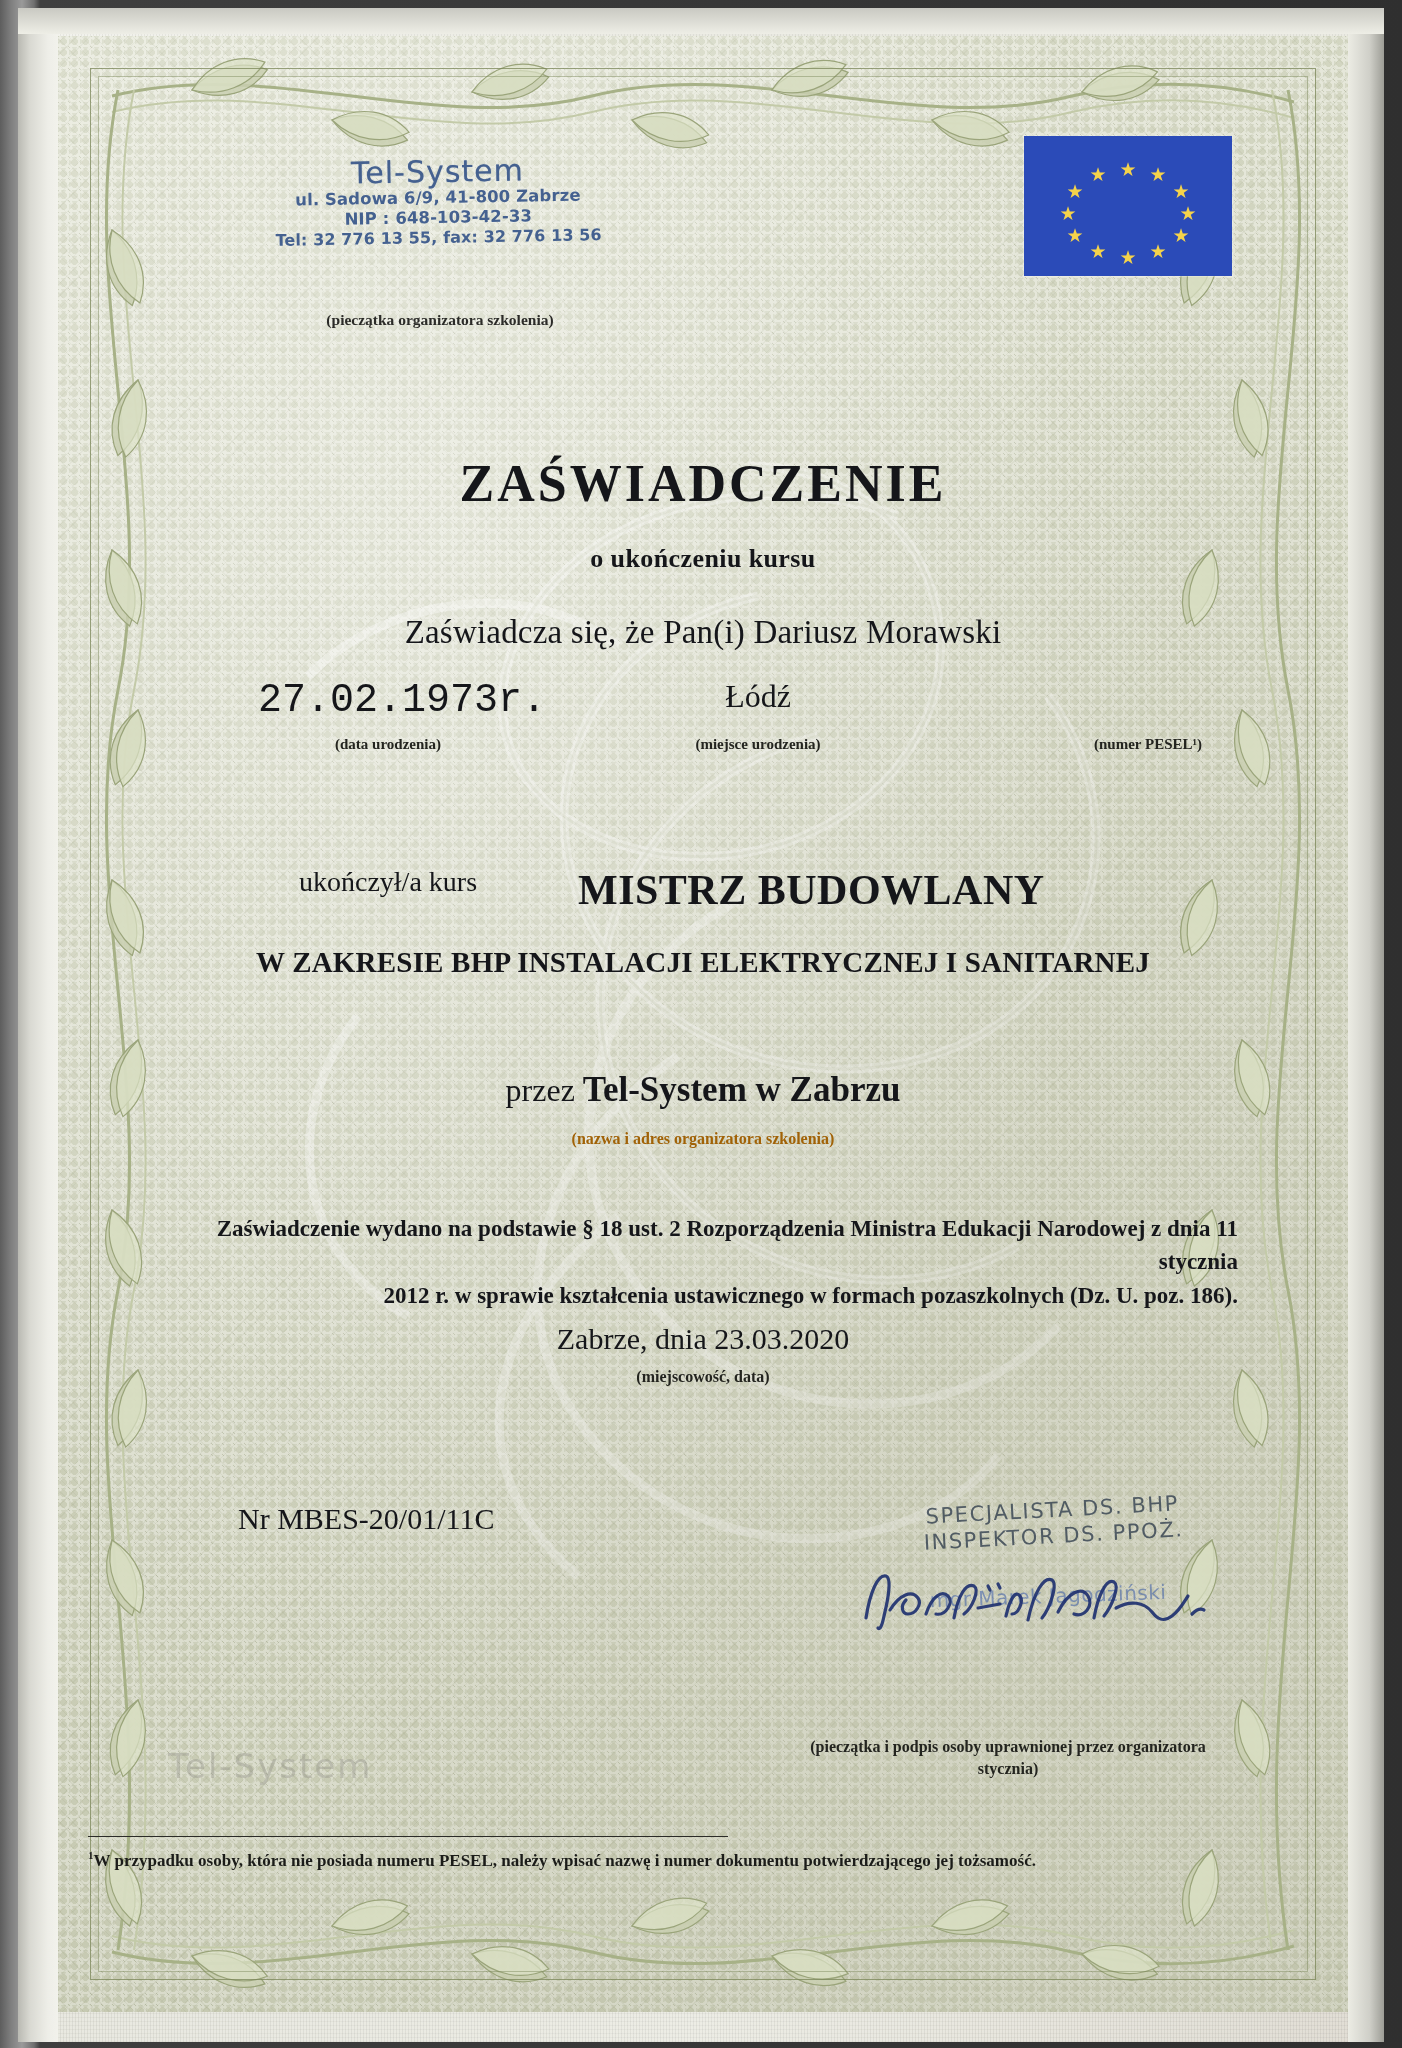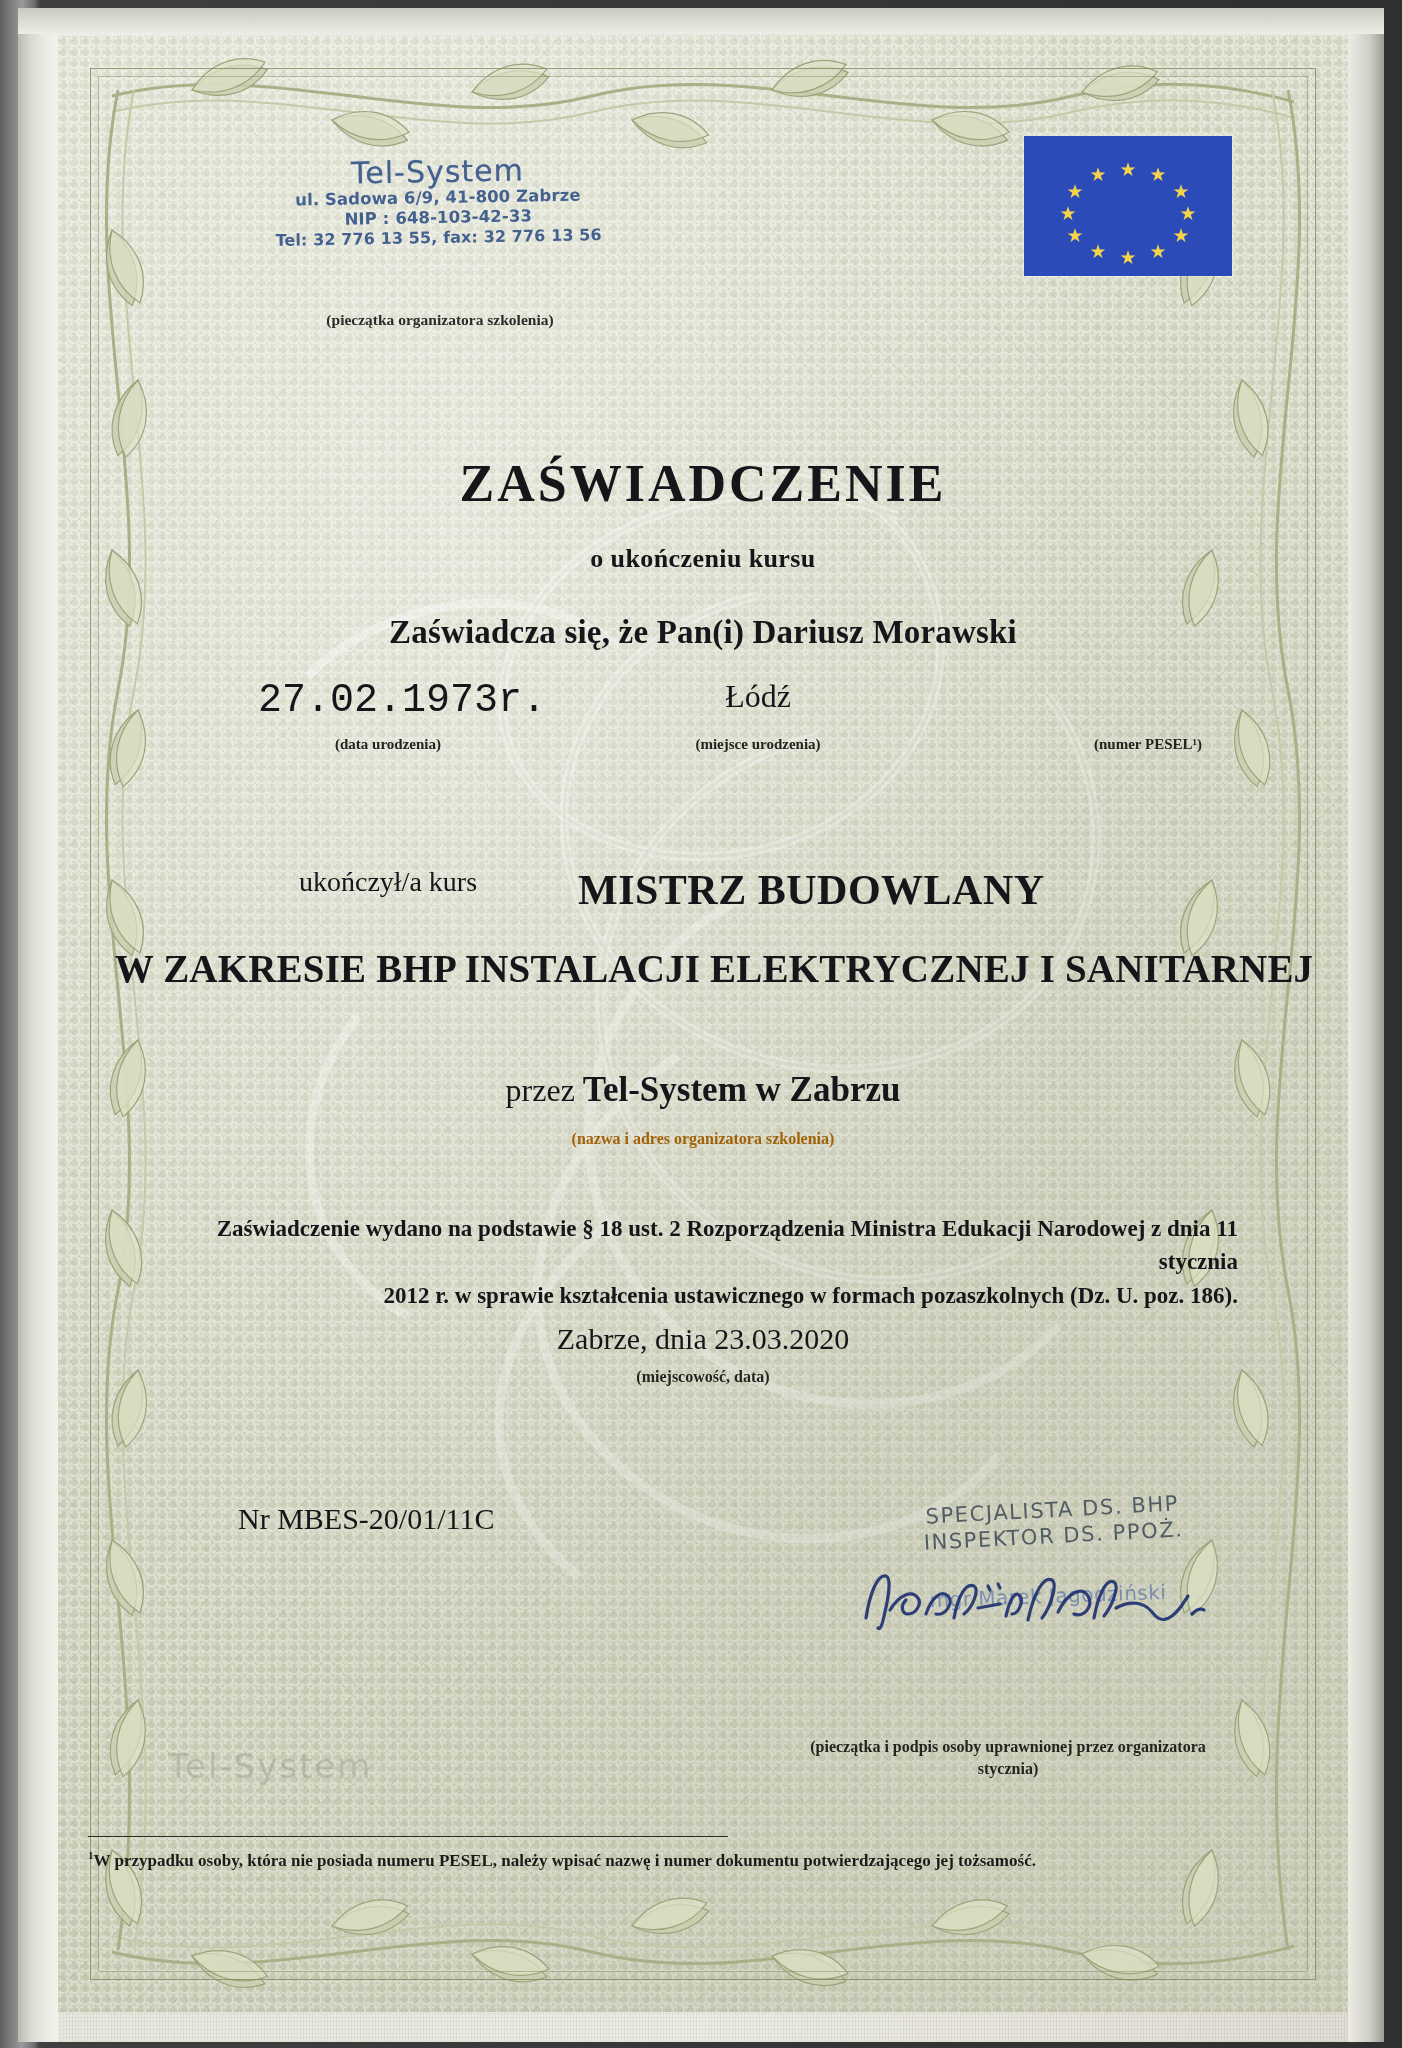--- a/index.html
+++ b/index.html
@@ -137,40 +137,40 @@
 
   .title-main{
     top:418px;
     font-size:52px;font-weight:700;letter-spacing:3px;
     font-family:"Liberation Serif",serif;
   }
   .title-sub{
     top:508px;font-size:26px;font-weight:700;letter-spacing:.4px;
   }
   .line-name{
-    top:578px;font-size:33px;font-weight:700;letter-spacing:.2px;
+    top:578px;font-size:33px;font-weight:400;letter-spacing:.2px;
   }
 
   .row-birth{position:absolute;top:642px;left:0;width:100%;height:48px;}
   .birth-date{position:absolute;left:200px;width:260px;text-align:right;font-size:40px;font-family:Liberation Mono, monospace;}
   .birth-place{position:absolute;left:600px;width:200px;text-align:center;font-size:32px;}
 
   .row-caps{position:absolute;top:700px;left:0;width:100%;height:30px;
     font-size:15px;font-weight:700;color:#23241f;}
   .cap-a{position:absolute;left:200px;width:260px;text-align:center;}
   .cap-b{position:absolute;left:600px;width:200px;text-align:center;}
   .cap-c{position:absolute;left:960px;width:260px;text-align:center;}
 
   .row-course{position:absolute;top:830px;left:0;width:100%;}
   .course-pre{position:absolute;left:180px;width:300px;text-align:center;font-size:28px;}
   .course-name{position:absolute;left:520px;width:620px;text-align:left;
     font-size:42px;font-weight:700;letter-spacing:.5px;}
 
   .course-scope{
-    top:910px;font-size:39px;font-weight:700;letter-spacing:.2px;padding-left:11px;
+    top:910px;font-size:29px;font-weight:700;letter-spacing:.2px;
   }
   .form-line{
     top:980px;font-size:29px;font-weight:400;
   }
   .by-line{
     top:1034px;font-size:32px;
   }
   .by-line b{font-weight:700;font-size:35px;}
   .cap-org{
     top:1094px;font-size:16px;font-weight:700;color:#a16207;

